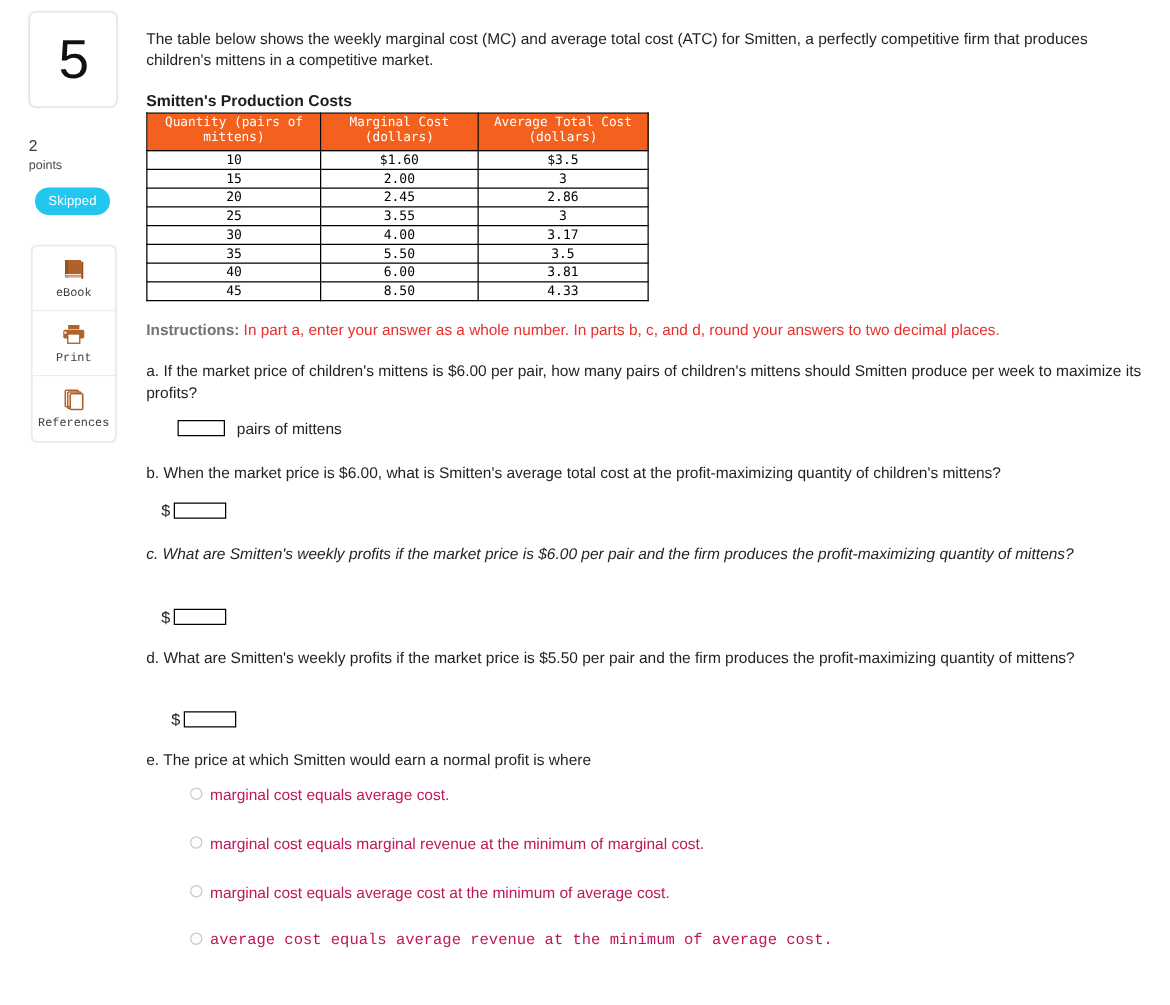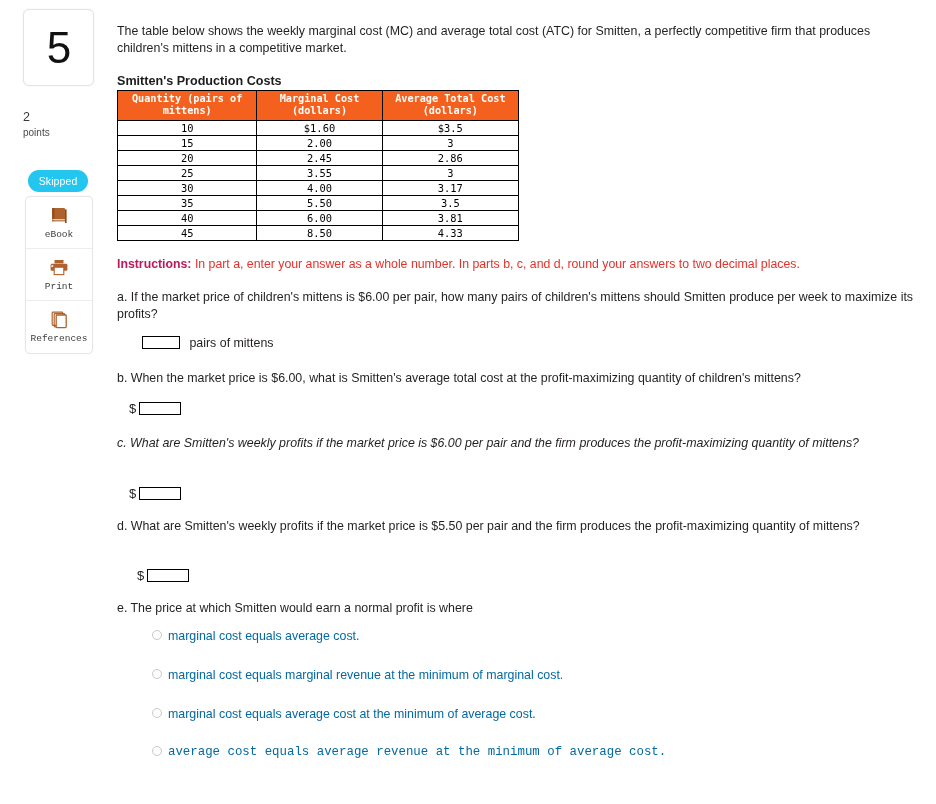--- a/index.html
+++ b/index.html
@@ -67,21 +67,20 @@
     left: 28px; top: 150px;
     width: 60px; height: 22px;
     border-radius: 11px;
     background: #22c6ef;
     color: #ffffff;
     font-size: 10.5px;
     display: flex;
     align-items: center;
     justify-content: center;
     letter-spacing: 0.1px;
-    margin-top: 20px;
   }
 
   .tool-panel {
     position: absolute;
     left: 25px; top: 196px;
     width: 68px;
     background: #ffffff;
     border: 1px solid #e6e6e6;
     border-radius: 5px;
     box-shadow: 0 0 2px rgba(0,0,0,0.06);
@@ -137,21 +136,21 @@
     left: 5px; top: 90px;
     width: 402px;
     border-collapse: collapse;
     table-layout: fixed;
     border: 1px solid #000000;
   }
   .cost-table th {
     background: #f4611f;
     color: #ffffff;
     font-family: "DejaVu Sans Mono", "Liberation Mono", monospace;
-    font-weight: bold;
+    font-weight: normal;
     font-size: 10.2px;
     line-height: 12px;
     text-align: center;
     padding: 2px 1px 3px 1px;
     border: 1px solid #000000;
     letter-spacing: 0px;
   }
   .cost-table td {
     font-family: "DejaVu Sans Mono", "Liberation Mono", monospace;
     font-size: 10.4px;
@@ -166,21 +165,21 @@
   .c3 { width: 136px; }
 
   .instructions {
     position: absolute;
     left: 5px; top: 256px;
     width: 800px;
     font-size: 12.3px;
     line-height: 16px;
     color: #e8302a;
   }
-  .instructions b { color: #be185d; font-weight: bold; }
+  .instructions b { color: #737373; font-weight: bold; }
 
   .qpart {
     position: absolute;
     font-size: 12.4px;
     line-height: 17px;
     color: #231f20;
   }
 
   .ansbox {
     display: inline-block;
@@ -200,21 +199,21 @@
     margin-right: 3px;
   }
 
   .opt-row {
     position: absolute;
     display: flex;
     align-items: flex-start;
     gap: 6px;
     font-size: 12.4px;
     line-height: 17px;
-    color: #0369a1;
+    color: #be185d;
   }
   .radio {
     width: 10px; height: 10px;
     border-radius: 50%;
     border: 1px solid #c9c9c9;
     background: #fdfdfd;
     flex: 0 0 auto;
     margin-top: 2px;
     cursor: pointer;
   }

